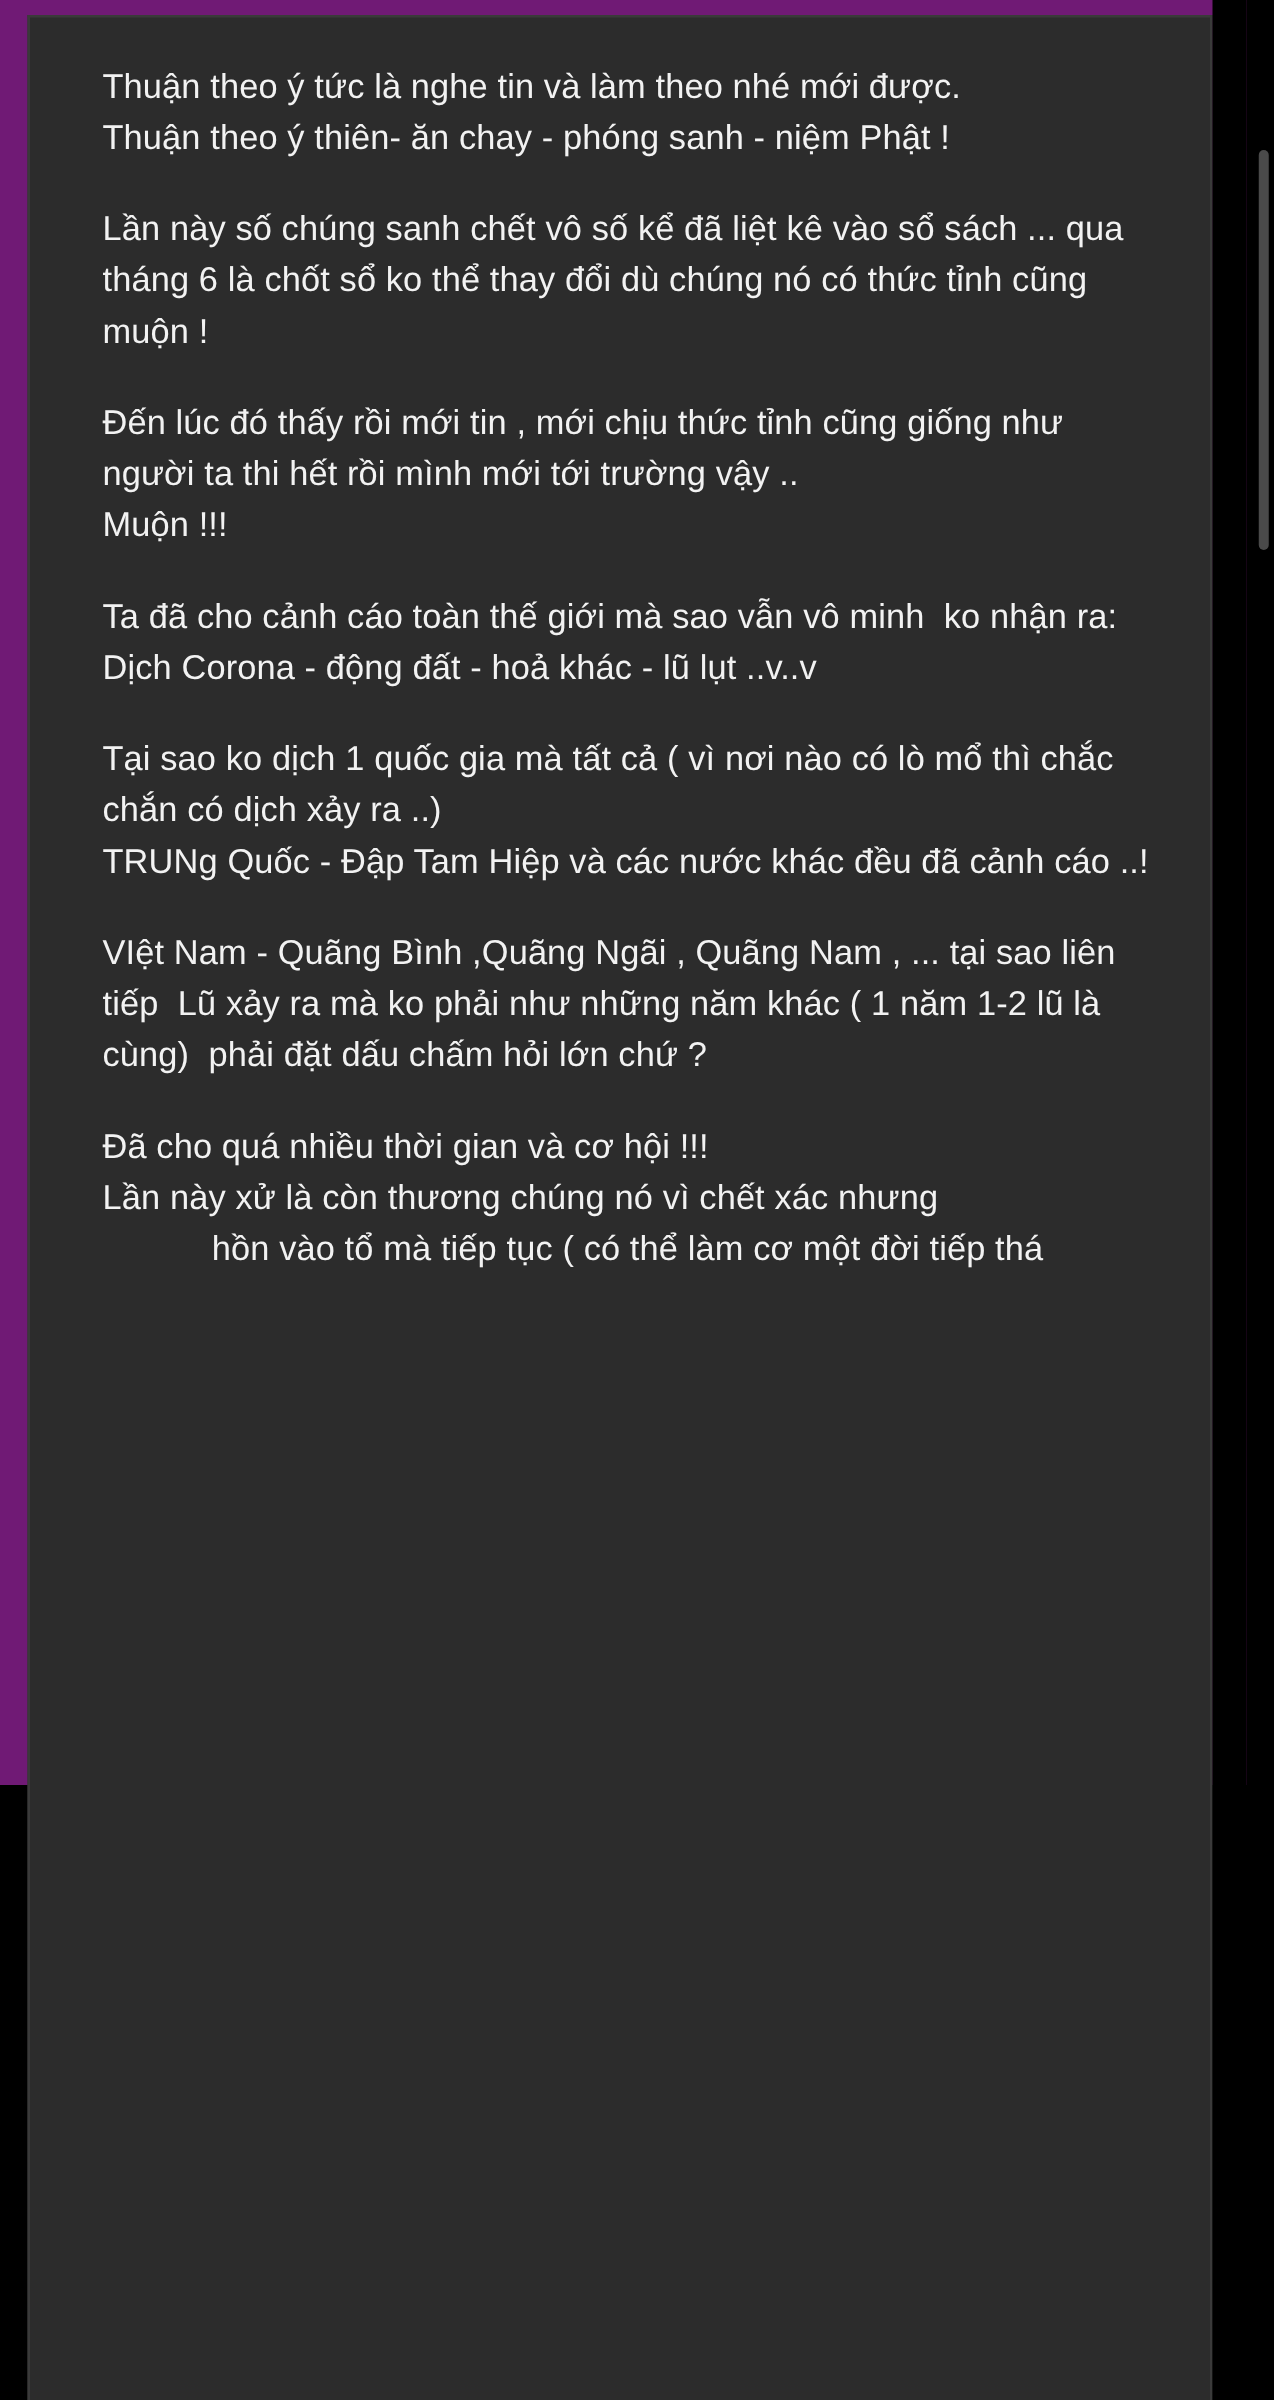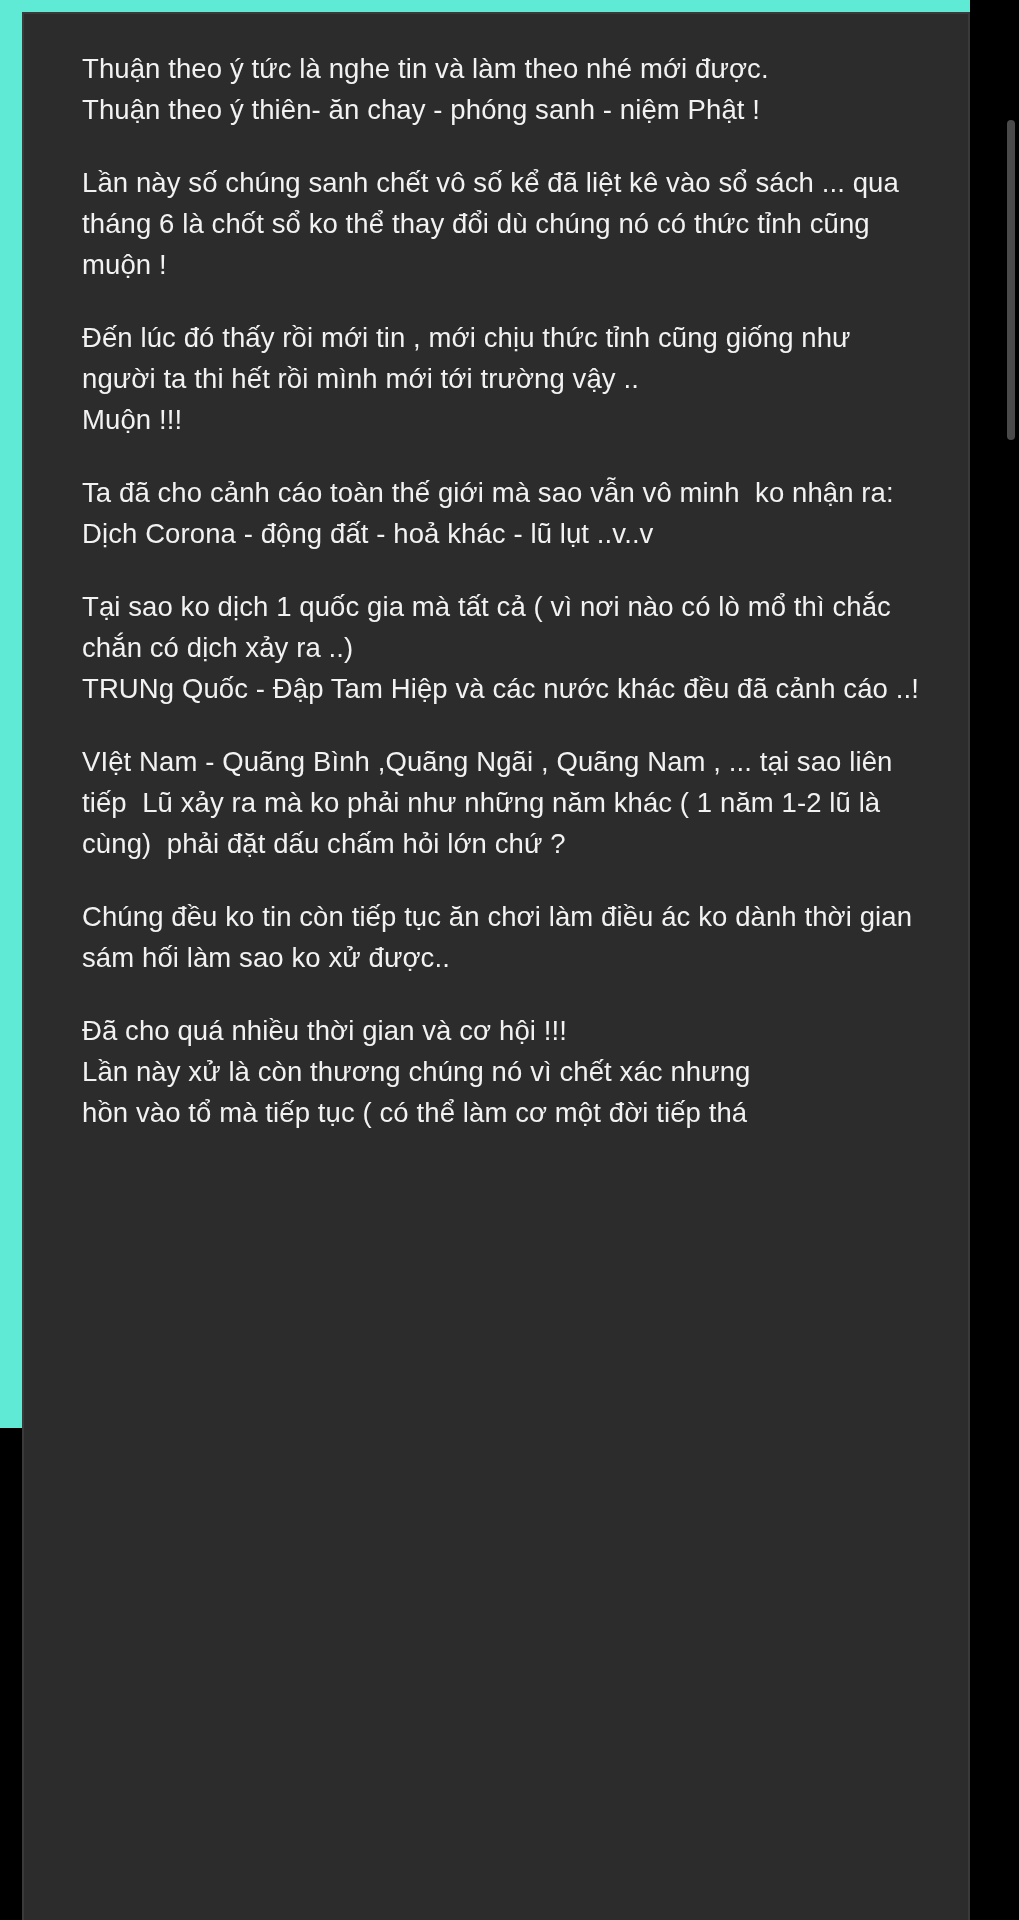--- a/index.html
+++ b/index.html
@@ -10,21 +10,21 @@
   body {
     width: 1019px;
     height: 1920px;
     overflow: hidden;
     font-family: "Liberation Sans", sans-serif;
   }
   .page {
     position: relative;
     width: 1019px;
     height: 1428px;
-    background: #5eead4;
+    background: #701a75;
     box-sizing: border-box;
   }
   .sheet {
     position: absolute;
     left: 22px;
     top: 12px;
     width: 948px;
     min-height: 1908px;
     background: #2c2c2c;
     box-sizing: border-box;
@@ -66,38 +66,38 @@
     white-space: pre-wrap;
     letter-spacing: 0.1px;
     font-weight: 400;
   }
   .para.last {
     margin-bottom: 0;
   }
   .clipped {
     overflow: hidden;
     max-height: 60px;
+    text-align: center;
   }
 </style>
 </head>
 <body>
 
 <div class="page">
   <div class="sheet">
     <p class="para">Thuận theo ý tức là nghe tin và làm theo nhé mới được.
 Thuận theo ý thiên- ăn chay - phóng sanh - niệm Phật !</p>
     <p class="para">Lần này số chúng sanh chết vô số kể đã liệt kê vào sổ sách ... qua tháng 6 là chốt sổ ko thể thay đổi dù chúng nó có thức tỉnh cũng muộn !</p>
     <p class="para">Đến lúc đó thấy rồi mới tin , mới chịu thức tỉnh cũng giống như người ta thi hết rồi mình mới tới trường vậy ..
 Muộn !!!</p>
     <p class="para">Ta đã cho cảnh cáo toàn thế giới mà sao vẫn vô minh  ko nhận ra:
 Dịch Corona - động đất - hoả khác - lũ lụt ..v..v</p>
     <p class="para">Tại sao ko dịch 1 quốc gia mà tất cả ( vì nơi nào có lò mổ thì chắc chắn có dịch xảy ra ..)
 TRUNg Quốc - Đập Tam Hiệp và các nước khác đều đã cảnh cáo ..!</p>
     <p class="para">VIệt Nam - Quãng Bình ,Quãng Ngãi , Quãng Nam , ... tại sao liên tiếp  Lũ xảy ra mà ko phải như những năm khác ( 1 năm 1-2 lũ là cùng)  phải đặt dấu chấm hỏi lớn chứ ?</p>
-    <p class="para">Chúng đều ko tin còn tiếp tục ăn chơi làm điều ác ko dành thời gian sám hối làm sao ko xử được..</p>
     <p class="para last">Đã cho quá nhiều thời gian và cơ hội !!!
 Lần này xử là còn thương chúng nó vì chết xác nhưng</p>
     <p class="para last clipped">hồn vào tổ mà tiếp tục ( có thể làm cơ một đời tiếp thá</p>
   </div>
   <div class="right-gutter"></div>
   <div class="scrollbar">
     <div class="scroll-thumb"></div>
   </div>
 </div>
 

